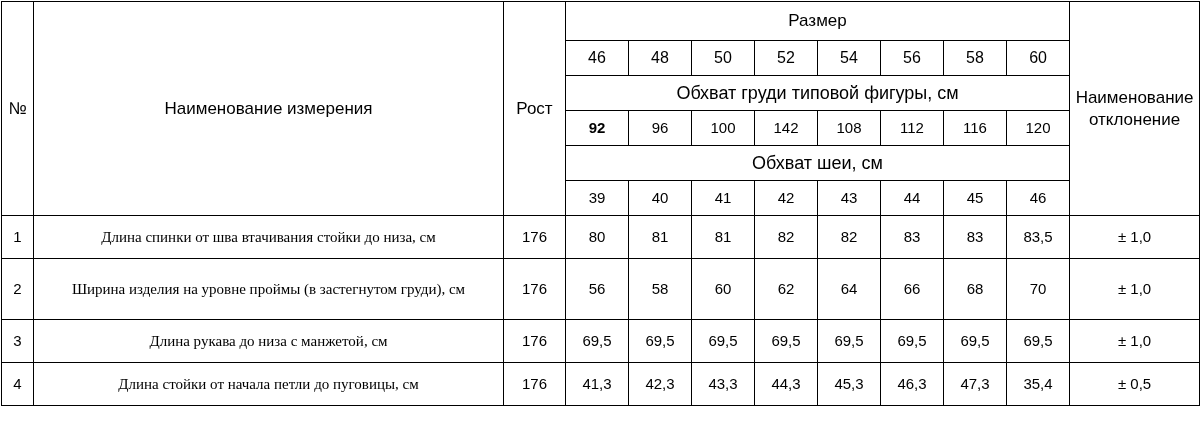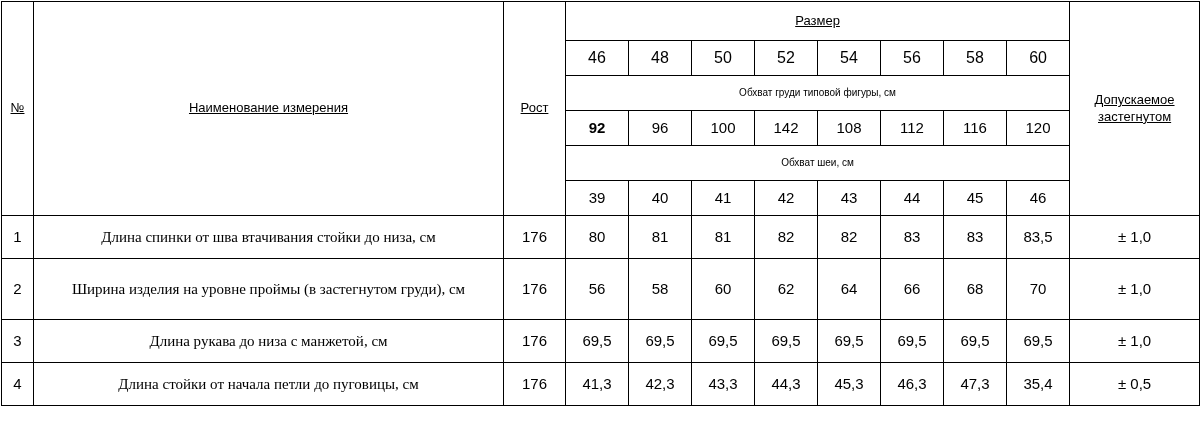--- a/index.html
+++ b/index.html
@@ -24,29 +24,28 @@
   table.spec td, table.spec th {
     border: 1px solid #000000;
     text-align: center;
     vertical-align: middle;
     padding: 2px 3px;
     font-weight: normal;
     line-height: 1.25;
   }
   .hdr-bold {
     font-weight: bold;
-    font-size: 13px;
-    text-decoration: underline;
+    font-size: 17px;
   }
   .hdr-size-num {
     font-weight: bold;
     font-size: 16px;
   }
   .hdr-span {
-    font-size: 10px;
+    font-size: 18px;
   }
   .col-num { width: 32px; }
   .col-name { width: 470px; }
   .col-rost { width: 62px; }
   .col-sz { width: 63px; }
   .col-dev { width: 130px; }
   .name-cell {
     text-align: left;
     padding-left: 8px;
     padding-right: 6px;
@@ -78,21 +77,21 @@
     <col class="col-sz">
     <col class="col-dev">
   </colgroup>
   <tbody>
 
     <tr>
       <td rowspan="6" class="hdr-bold">№</td>
       <td rowspan="6" class="hdr-bold name-head">Наименование измерения</td>
       <td rowspan="6" class="hdr-bold">Рост</td>
       <td colspan="8" class="hdr-bold" style="height:34px;">Размер</td>
-      <td rowspan="6" class="hdr-bold">Допускаемое застегнутом</td>
+      <td rowspan="6" class="hdr-bold">Наименование отклонение</td>
     </tr>
     <tr>
       <td class="hdr-size-num" style="height:30px;">46</td>
       <td class="hdr-size-num">48</td>
       <td class="hdr-size-num">50</td>
       <td class="hdr-size-num">52</td>
       <td class="hdr-size-num">54</td>
       <td class="hdr-size-num">56</td>
       <td class="hdr-size-num">58</td>
       <td class="hdr-size-num">60</td>

